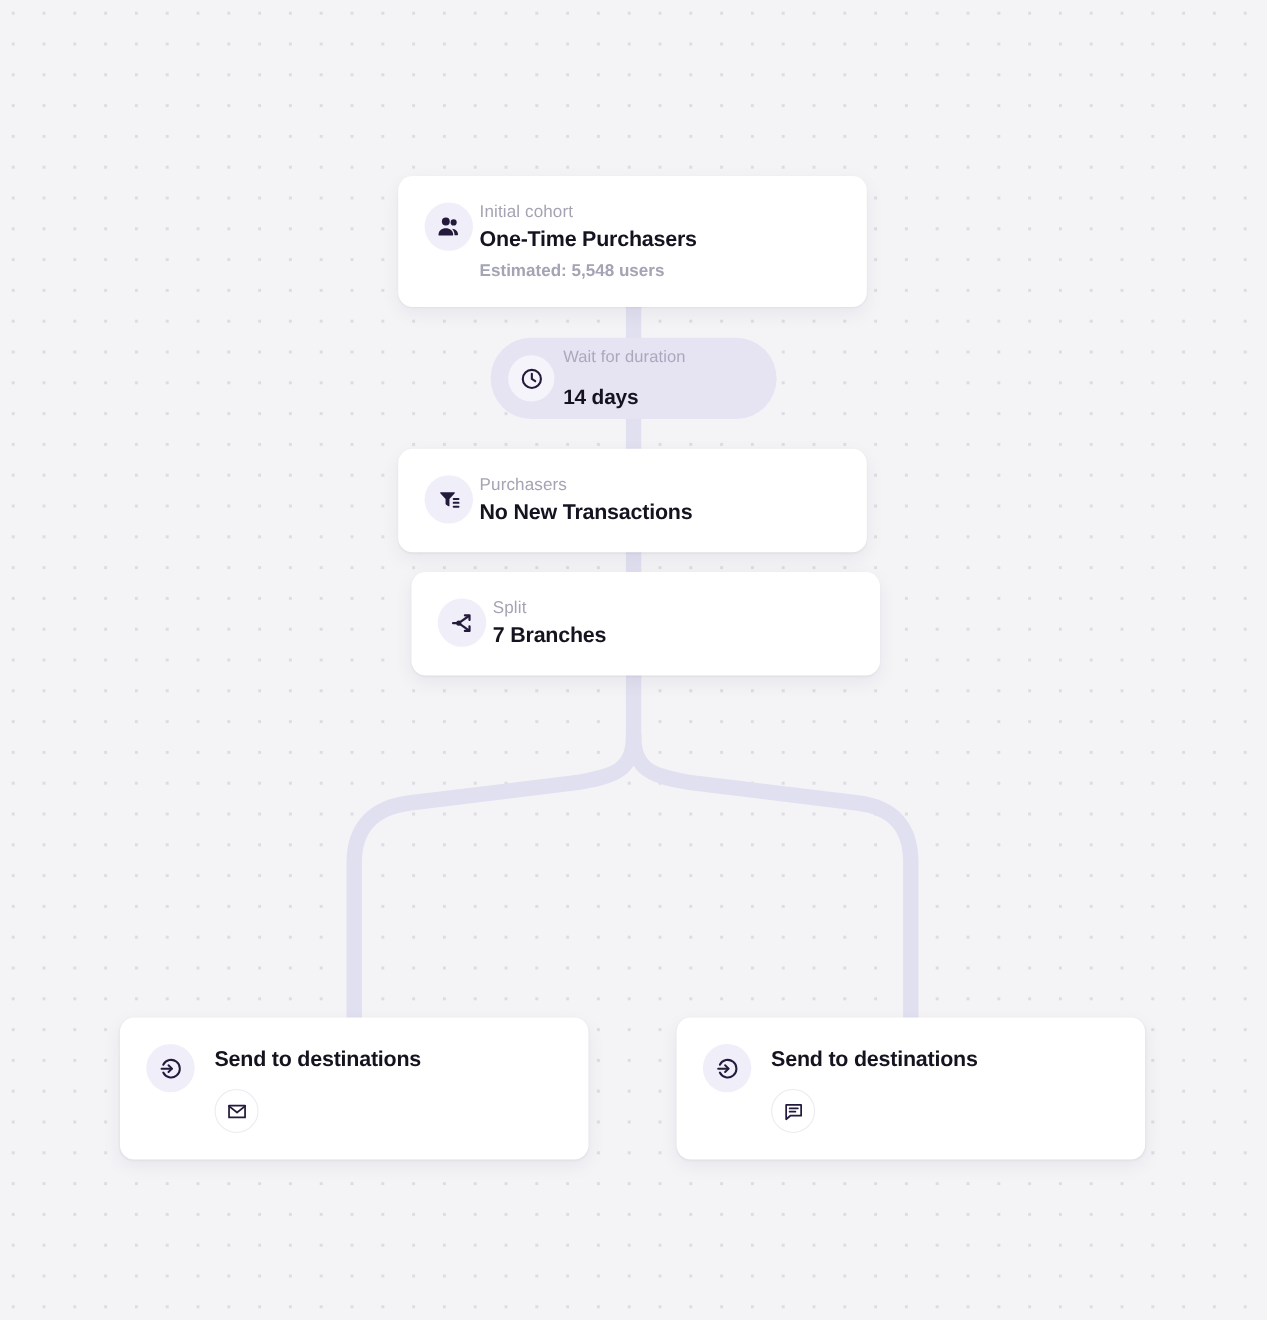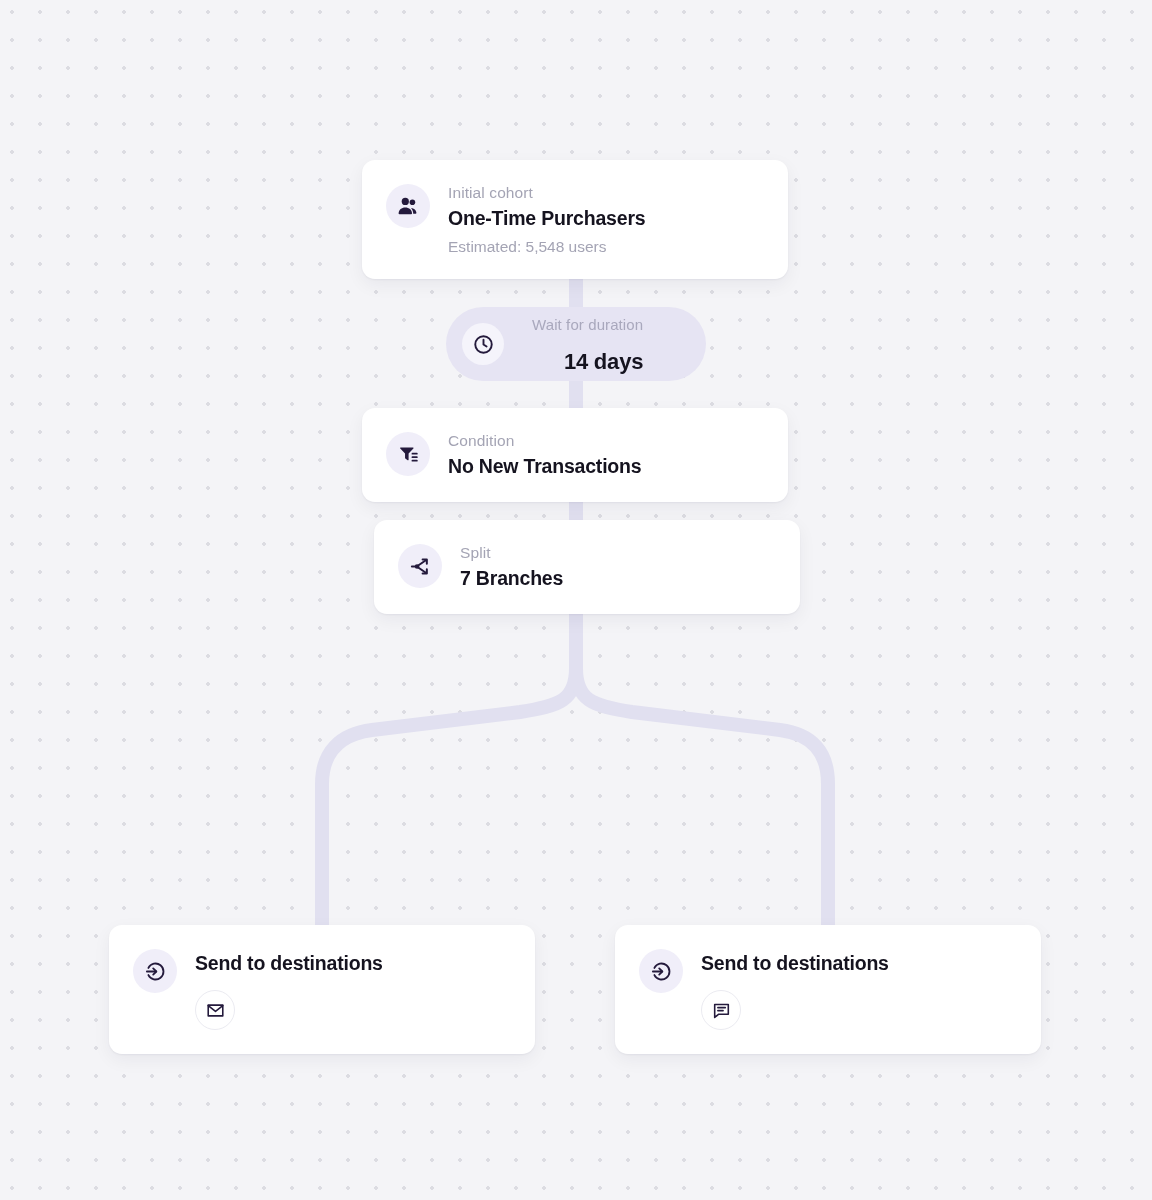--- a/index.html
+++ b/index.html
@@ -56,21 +56,21 @@
     box-shadow: 0 1px 2px rgba(26, 24, 60, 0.05),
                 0 6px 18px rgba(26, 24, 60, 0.055);
     display: flex;
     align-items: flex-start;
   }
 
   
   .node-card {
     width: 426px;
     padding: 22px 24px;
-    gap: 18px;
+    gap: 6px;
   }
 
   .icon-badge {
     flex: 0 0 auto;
     width: 44px;
     height: 44px;
     border-radius: 50%;
     background: #f0eef9;
     display: flex;
     align-items: center;
@@ -94,53 +94,52 @@
     letter-spacing: 0.1px;
   }
 
   .title {
     font-size: 19.5px;
     line-height: 27px;
     font-weight: 700;
     color: #15131f;
     letter-spacing: -0.2px;
     margin-top: 2px;
-    text-align: right;
   }
 
   .subtext {
     font-size: 15.5px;
     line-height: 21px;
     color: #a4a4b4;
-    font-weight: 400;
+    font-weight: 700;
     margin-top: 4px;
   }
 
   
   .pill {
     width: 260px;
     height: 74px;
     border-radius: 37px;
     background: #e6e4f3;
     display: flex;
     align-items: center;
     padding: 0 16px;
-    gap: 28px;
+    gap: 8px;
   }
 
   .pill .icon-badge {
     width: 42px;
     height: 42px;
     background: #f5f4fb;
     margin-top: 0;
   }
 
   .pill .card-body { padding-top: 0; }
   .pill .eyebrow { color: #a9a8bd; font-size: 15px; line-height: 19px; }
-  .pill .title { font-size: 22px; line-height: 24px; margin-top: 16px; }
+  .pill .title { font-size: 19px; line-height: 24px; margin-top: 16px; }
 
   
   .dest-card {
     width: 426px;
     padding: 22px 24px 24px 24px;
     gap: 18px;
     align-items: flex-start;
   }
 
   .dest-body {
@@ -240,21 +239,21 @@
     <div class="card node-card">
       <div class="icon-badge">
         <svg width="23" height="23" viewBox="0 0 24 24" fill="#241a3c">
           <path d="M3.4 4.6h13.2c.6 0 .9.7.5 1.1l-5 5.3v6.4c0 .5-.6.8-1 .5l-2.4-1.7a.7.7 0 0 1-.3-.6v-4.6l-5-5.3c-.4-.4-.1-1.1.5-1.1z"></path>
           <rect x="15.2" y="10.2" width="6.4" height="1.9" rx=".9"></rect>
           <rect x="15.2" y="13.8" width="6.4" height="1.9" rx=".9"></rect>
           <rect x="15.2" y="17.4" width="6.4" height="1.9" rx=".9"></rect>
         </svg>
       </div>
       <div class="card-body">
-        <span class="eyebrow">Condition</span>
+        <span class="eyebrow">Purchasers</span>
         <span class="title">No New Transactions</span>
       </div>
     </div>
   </div>
 
   <div class="node" style="left:374px; top:520px;">
     <div class="card node-card">
       <div class="icon-badge">
         <svg width="23" height="23" viewBox="0 0 24 24" fill="none" stroke="#241a3c" stroke-width="2.1" stroke-linecap="round" stroke-linejoin="round">
           <path d="M3 12h5"></path>

